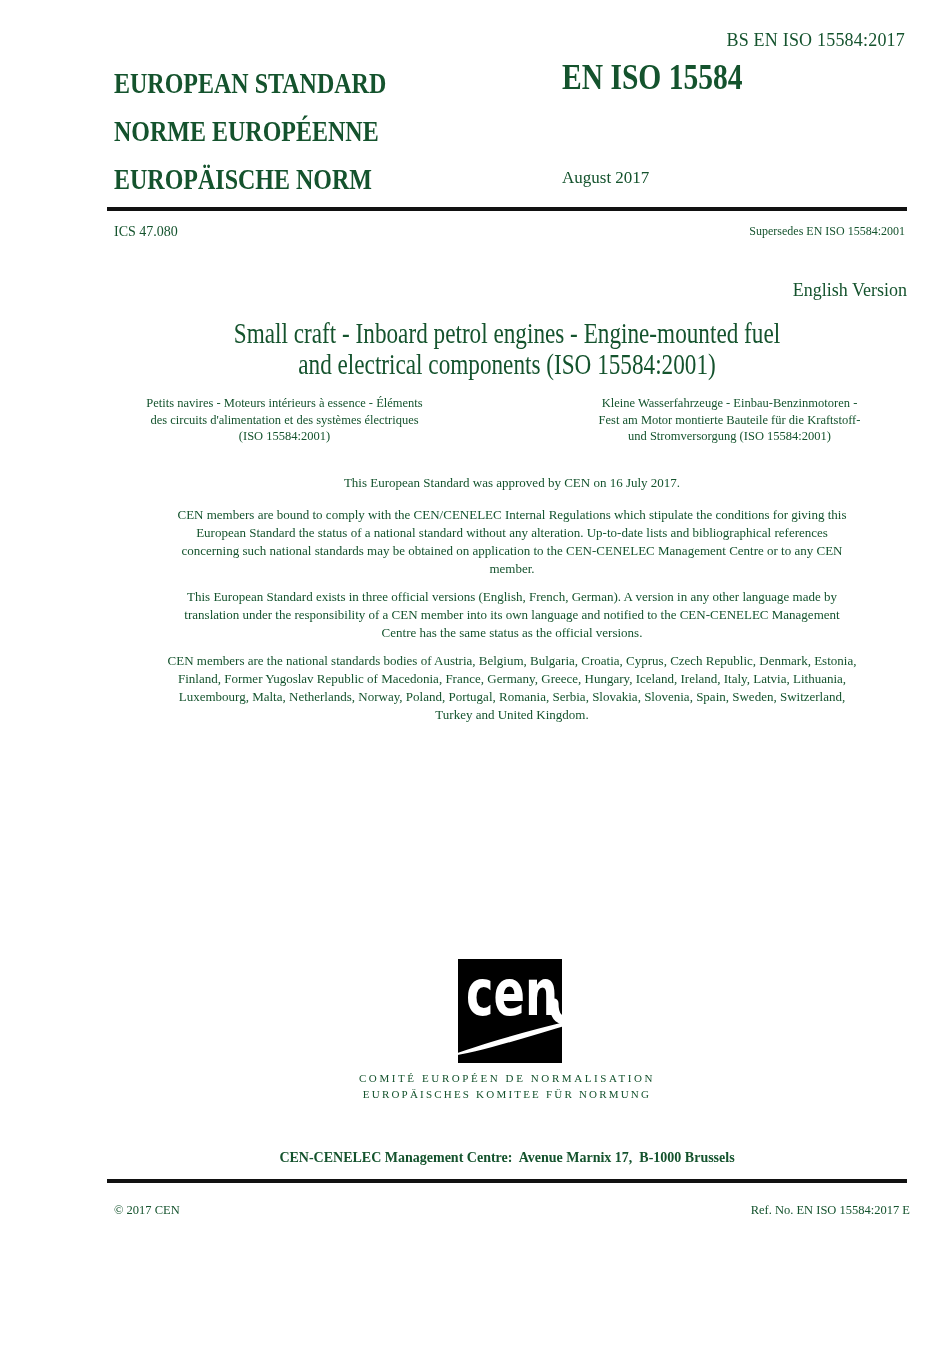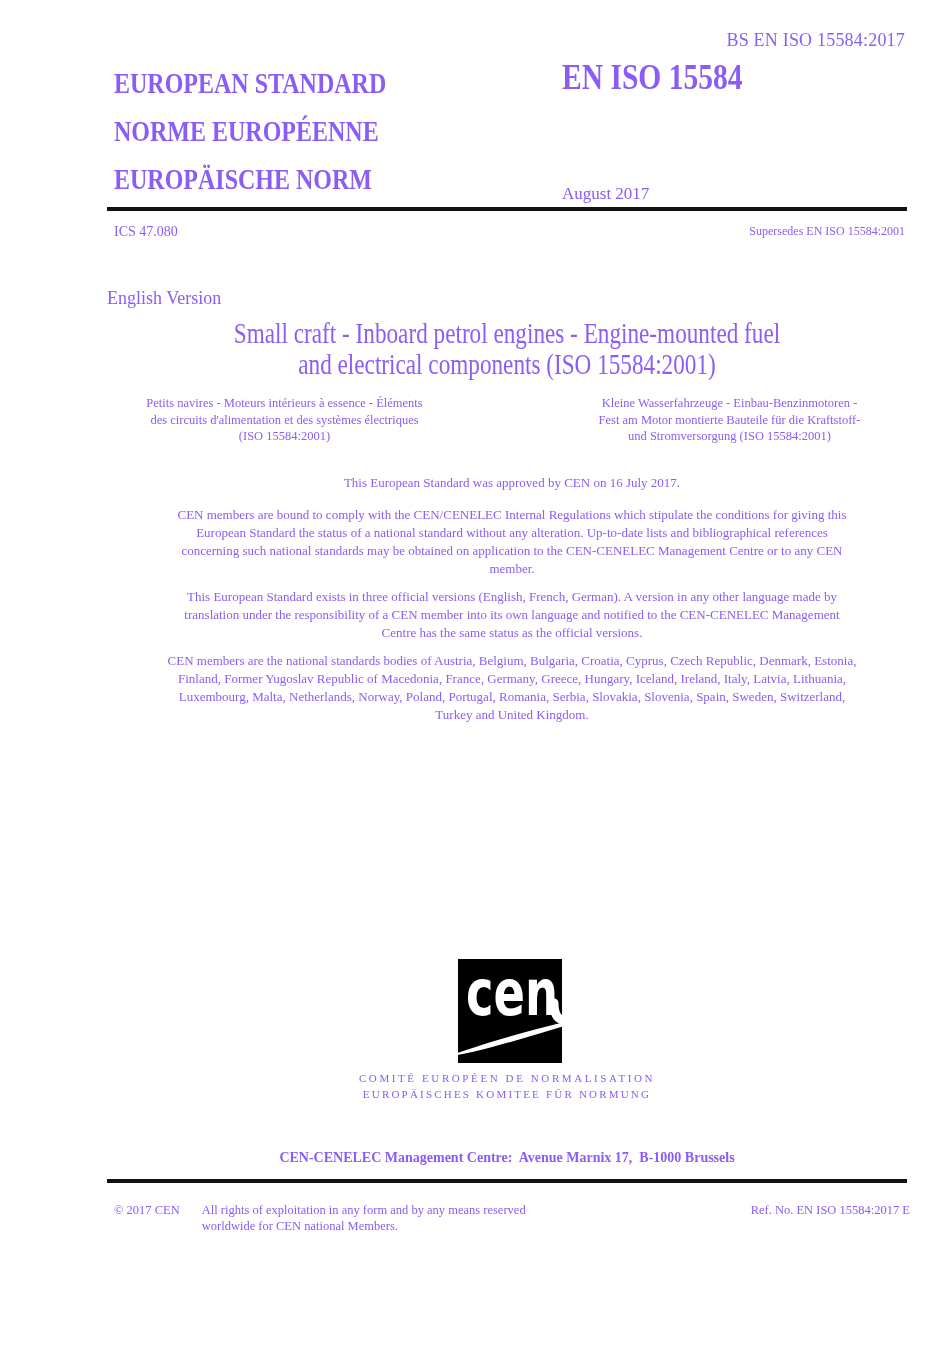--- a/index.html
+++ b/index.html
@@ -2,42 +2,42 @@
 <html><head>
 <meta charset="utf-8">
 <style>
   html,body{margin:0;padding:0;background:#e8e8e8;}
   .page{
     position:relative;
     width:950px;height:1345px;
     margin:0 auto;
     background:#ffffff;
     font-family:"Liberation Serif", serif;
-    color:#8b5cf6;
+    color:#14532d;
     overflow:hidden;
   }
   .abs{position:absolute;}
 
   
   .bs-ref{top:30px;right:45px;font-size:18px;letter-spacing:0.2px;}
   .heading{left:114px;font-size:30px;font-weight:bold;transform:scaleX(0.8);transform-origin:left top;white-space:nowrap;}
   .heading-en{top:66px;}
   .heading-fr{top:114px;}
   .heading-de{top:162px;}
   .std-num{left:562px;top:56px;font-size:36px;font-weight:bold;transform:scaleX(0.82);transform-origin:left top;white-space:nowrap;}
-  .date{left:562px;top:184px;font-size:17px;}
+  .date{left:562px;top:168px;font-size:17px;}
 
   .rule{left:107px;width:800px;height:4px;background:#111;}
   .rule-1{top:207px;}
   .rule-2{top:1179px;}
 
   .ics{left:114px;top:224px;font-size:14px;}
   .supersedes{top:224px;right:45px;font-size:12px;}
 
-  .version-label{left:107px;top:280px;width:800px;text-align:left;font-size:18px;margin-top:8px;}
+  .version-label{left:107px;top:280px;width:800px;text-align:right;font-size:18px;}
 
   .title-en{
     left:107px;top:318px;width:800px;
     text-align:center;font-size:29px;line-height:31px;
     white-space:pre-line;
     transform:scaleX(0.8);transform-origin:center top;
   }
 
   .subtitles{left:107px;top:395px;width:800px;display:flex;justify-content:space-between;gap:28px;}
   .subtitle-col{width:355px;text-align:center;font-size:12.5px;line-height:16.5px;white-space:pre-line;}
@@ -118,18 +118,16 @@
     <div class="l2">COMITÉ EUROPÉEN DE NORMALISATION</div>
     <div class="l3">EUROPÄISCHES KOMITEE FÜR NORMUNG</div>
   </div>
 
   <div class="abs mgmt">CEN-CENELEC Management Centre:  Avenue Marnix 17,  B-1000 Brussels</div>
 
   <div class="abs rule rule-2"></div>
 
   <div class="abs footer">
     <div class="copyright">© 2017 CEN</div>
-    <div class="rights">All rights of exploitation in any form and by any means reserved
-worldwide for CEN national Members.</div>
     <div class="refno">Ref. No. EN ISO 15584:2017 E</div>
   </div>
 
 </div>
 
 </body></html>

